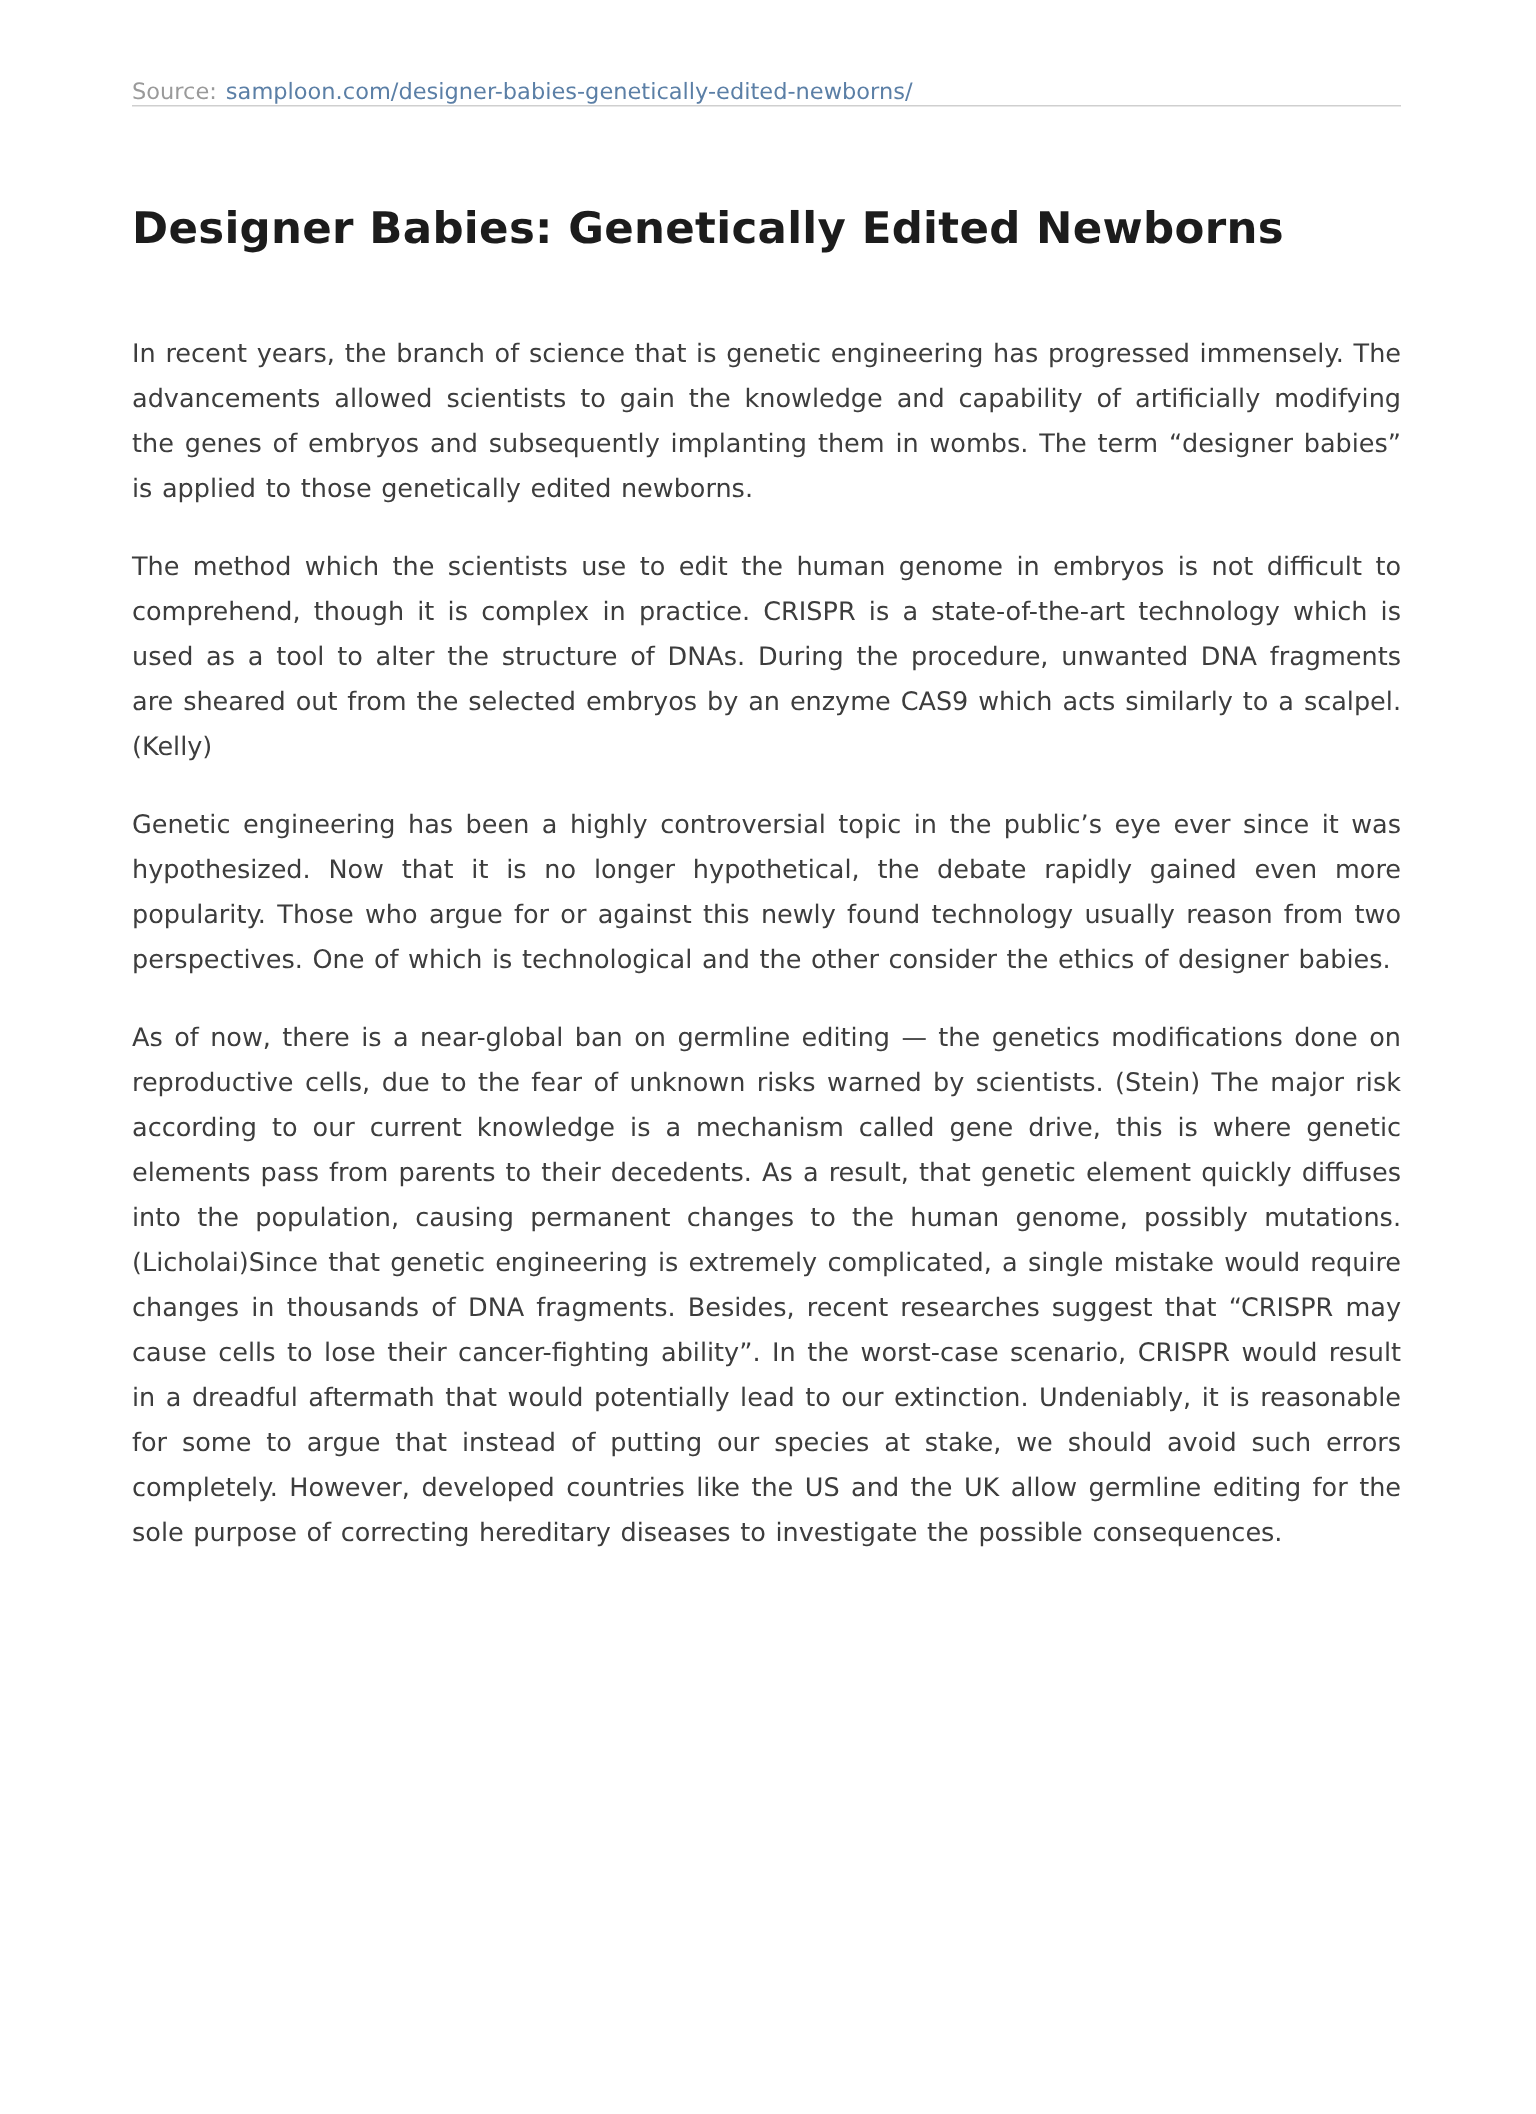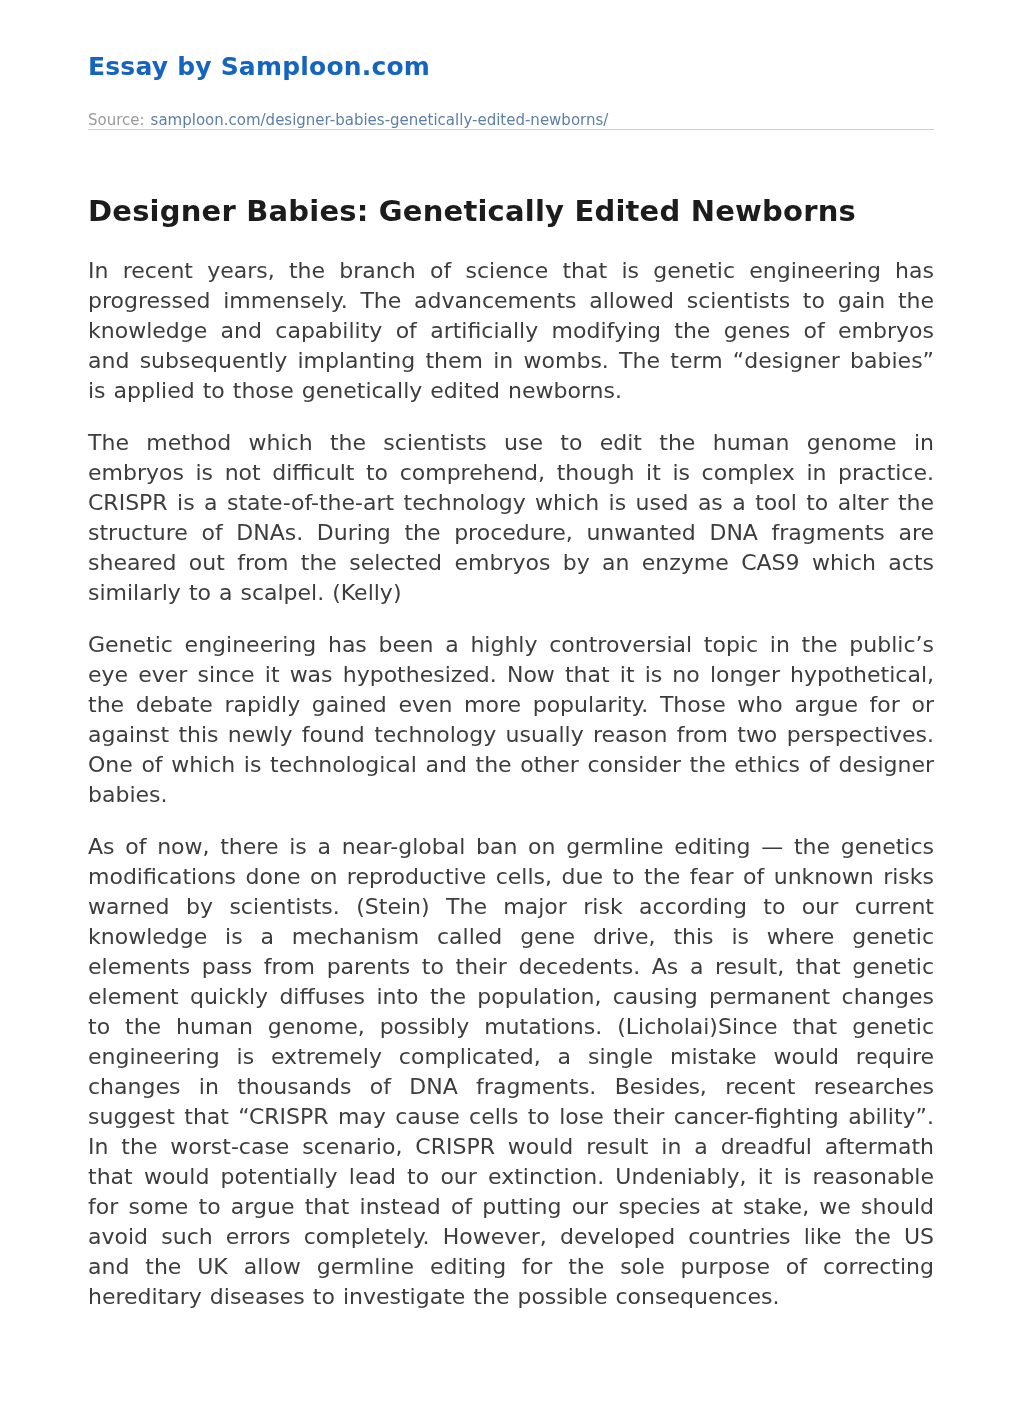--- a/index.html
+++ b/index.html
@@ -38,37 +38,36 @@
   .divider {
     border: none;
     border-top: 1px solid #cfcfcf;
     margin: 0 0 64px 0;
   }
   .article-title {
     color: #1c1c1c;
     font-size: 29px;
     font-weight: bold;
     letter-spacing: 0.2px;
-    margin-bottom: 28px;
+    margin-bottom: 52px;
   }
   .article-body p {
     color: #3d3d3d;
-    font-size: 22px;
+    font-size: 17px;
     line-height: 30px;
     text-align: justify;
     margin-bottom: 22px;
     word-spacing: 1px;
   }
 </style>
 </head>
 <body>
 
 <div class="page">
 
-  <div class="brand-title">Essay by Samploon.com</div>
 
   <div class="source-line">
     <span class="source-label">Source:</span><a class="source-link" href="#">samploon.com/designer-babies-genetically-edited-newborns/</a>
   </div>
 
   <hr class="divider">
 
   <h1 class="article-title">Designer Babies: Genetically Edited Newborns</h1>
 
   <div class="article-body">

